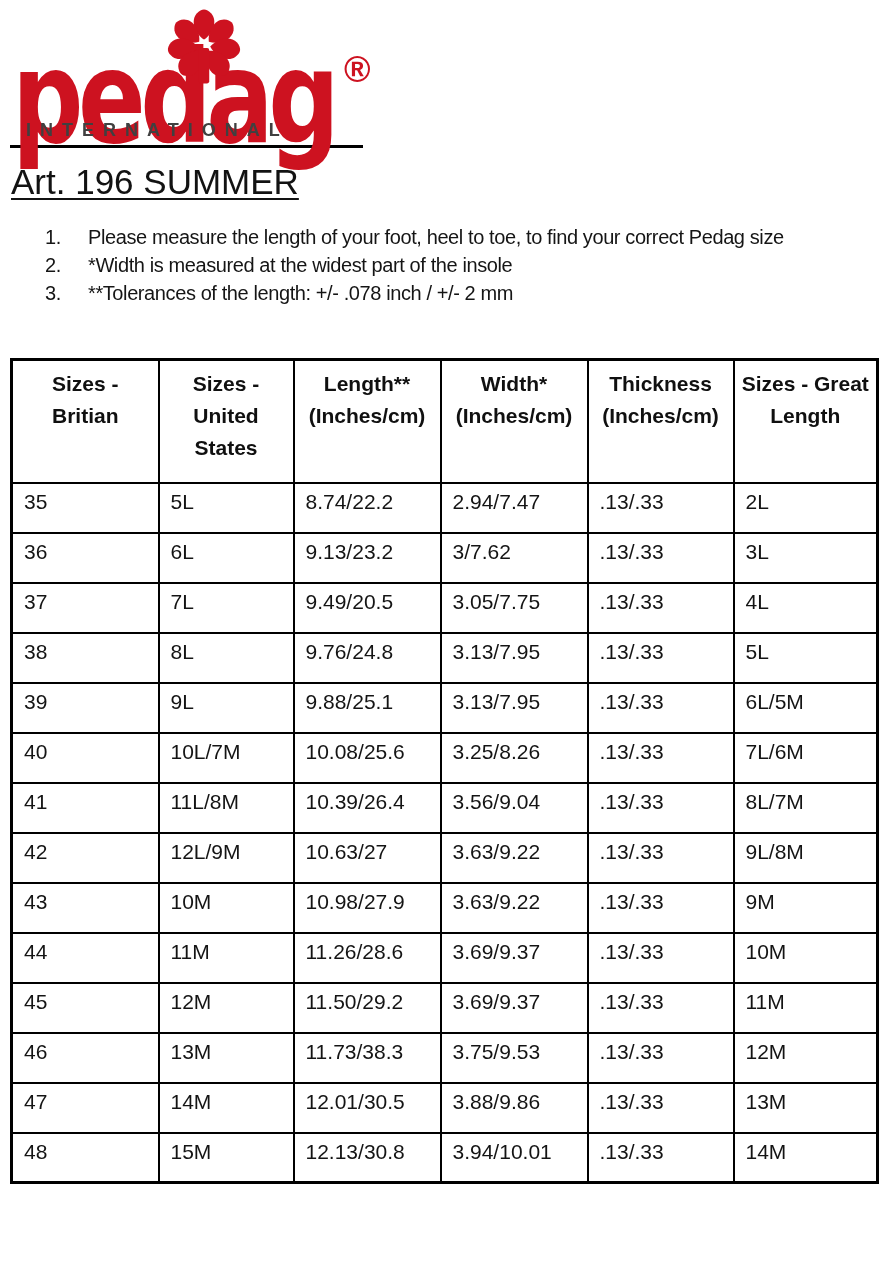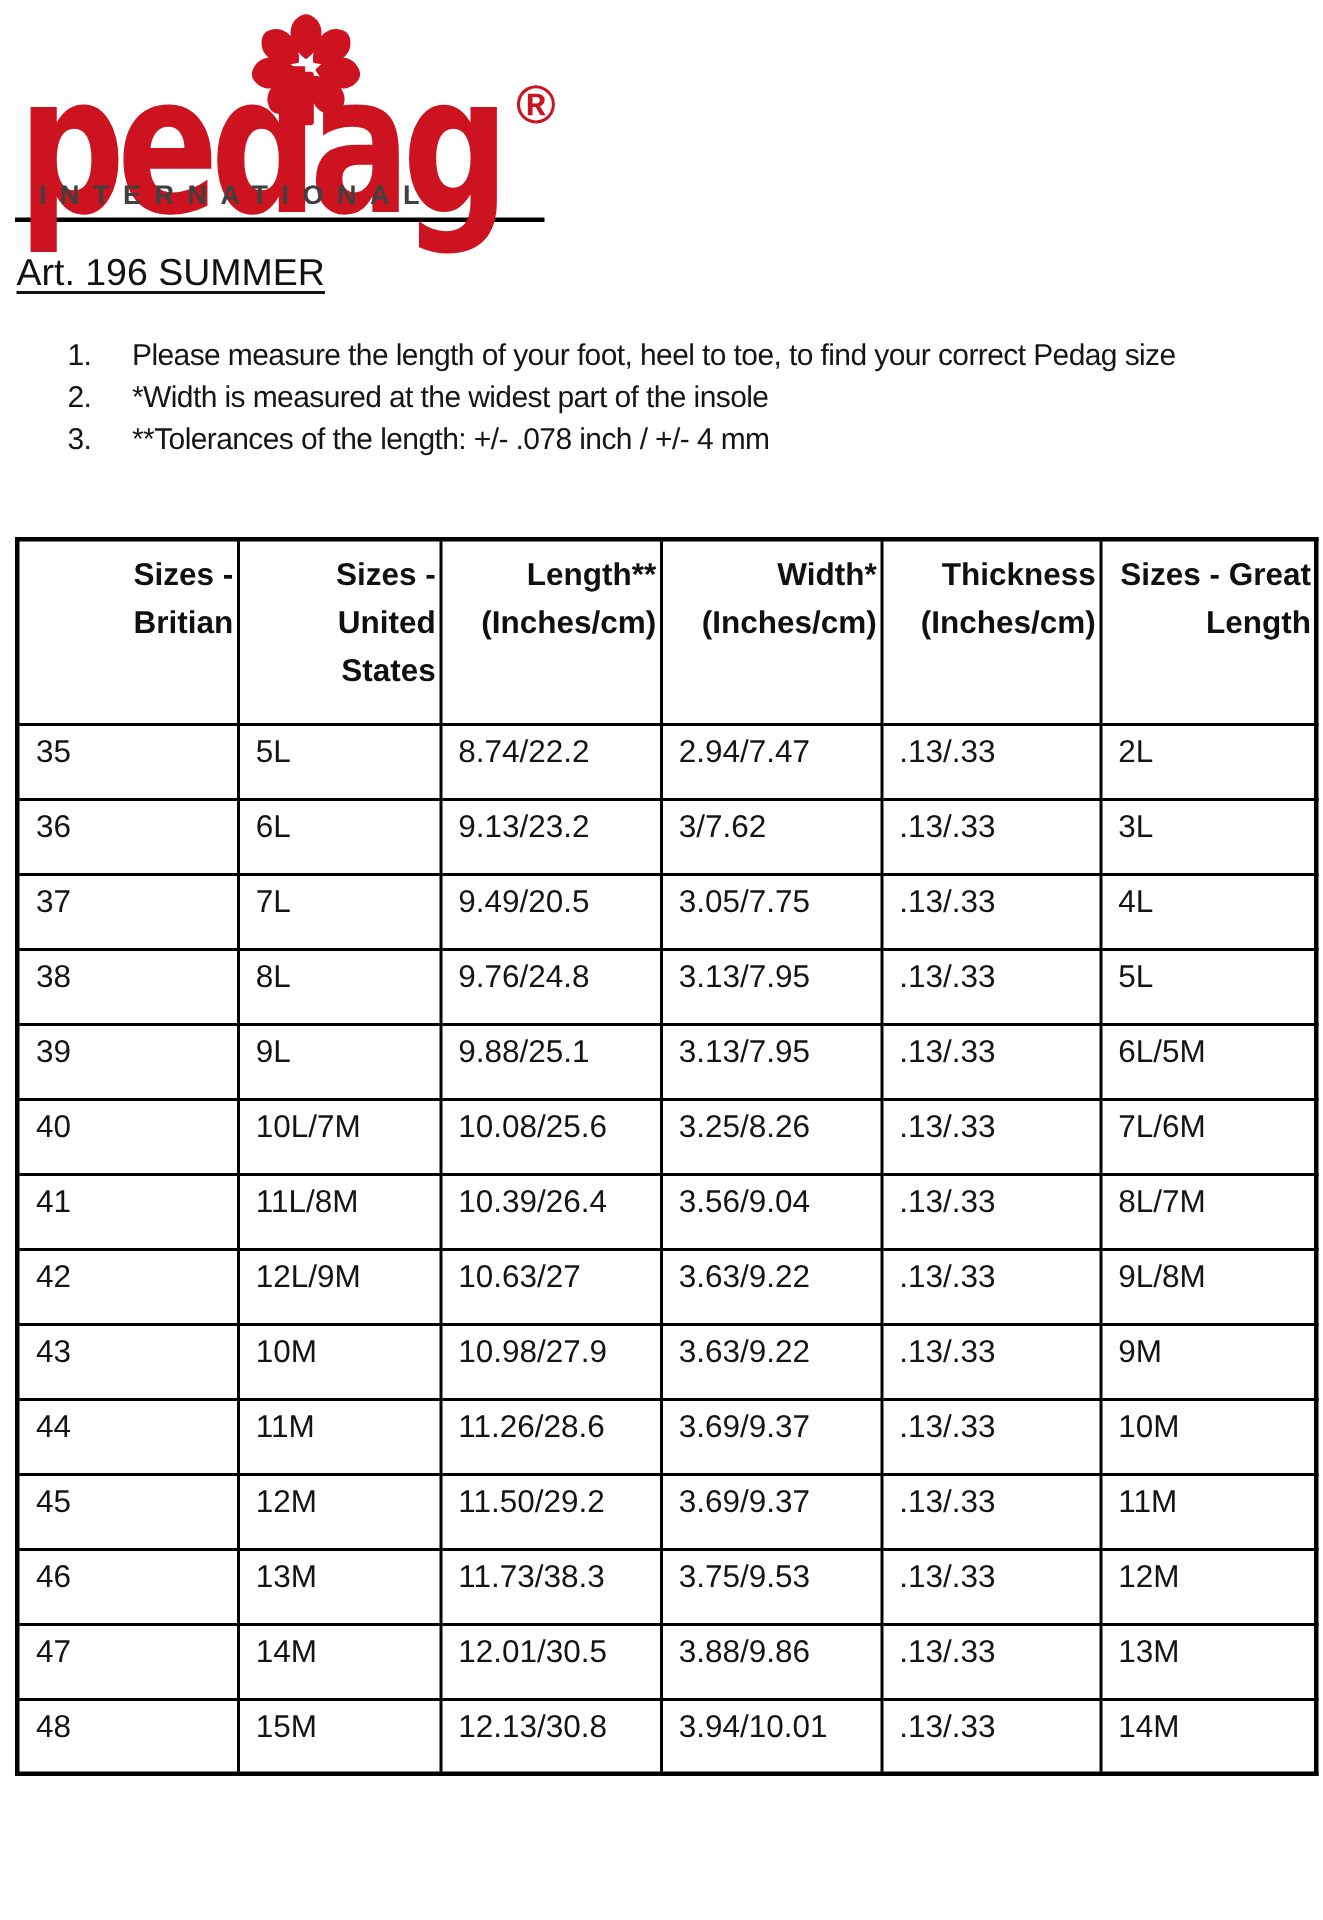--- a/index.html
+++ b/index.html
@@ -37,21 +37,21 @@
     color: #404040; z-index: 2; white-space: nowrap;
   }
   .logo-rule {
     position: absolute; left: -2px; top: 141px;
     width: 353px; height: 3px; background: #000; z-index: 1;
   }
 
   
   .doc-title {
     position: absolute; left: 11px; top: 167px;
-    font-size: 25px; line-height: 30px; color: #121212;
+    font-size: 35px; line-height: 30px; color: #121212;
     text-decoration: underline;
     text-decoration-thickness: 2px;
     text-underline-offset: 4px;
     white-space: nowrap;
   }
 
   
   .notes { position: absolute; left: 45px; top: 223px; }
   .note { display: flex; line-height: 28px; font-size: 20px; letter-spacing: -0.4px; }
   .note-num { width: 43px; flex: 0 0 43px; }
@@ -59,21 +59,21 @@
 
   
   table.size-chart {
     position: absolute; left: 10px; top: 358px;
     width: 866px; border-collapse: collapse; table-layout: fixed;
     border: 3px solid #000;
   }
   .size-chart th, .size-chart td { border: 2px solid #000; }
   .size-chart th {
     font-size: 21px; font-weight: bold; line-height: 32px;
-    vertical-align: top; text-align: right;
+    vertical-align: top; text-align: center;
     padding: 7px 2px 0 2px; height: 123px; color: #101010;
   }
   .size-chart td {
     font-size: 21px; vertical-align: top; text-align: left;
     padding: 6px 4px 0 11px; height: 50px; color: #141414;
     white-space: nowrap;
   }
   .c1 { width: 147px; } .c2 { width: 135px; } .c3 { width: 147px; }
   .c4 { width: 147px; } .c5 { width: 146px; } .c6 { width: 144px; }
 </style>
@@ -109,21 +109,21 @@
     <div class="note">
       <span class="note-num">1.</span>
       <span class="note-text">Please measure the length of your foot, heel to toe, to find your correct Pedag size</span>
     </div>
     <div class="note">
       <span class="note-num">2.</span>
       <span class="note-text">*Width is measured at the widest part of the insole</span>
     </div>
     <div class="note">
       <span class="note-num">3.</span>
-      <span class="note-text">**Tolerances of the length: +/- .078 inch / +/- 4 mm</span>
+      <span class="note-text">**Tolerances of the length: +/- .078 inch / +/- 2 mm</span>
     </div>
   </div>
 
   <table class="size-chart">
     <colgroup>
       <col class="c1">
         <col class="c2">
         <col class="c3">
       <col class="c4">
         <col class="c5">

